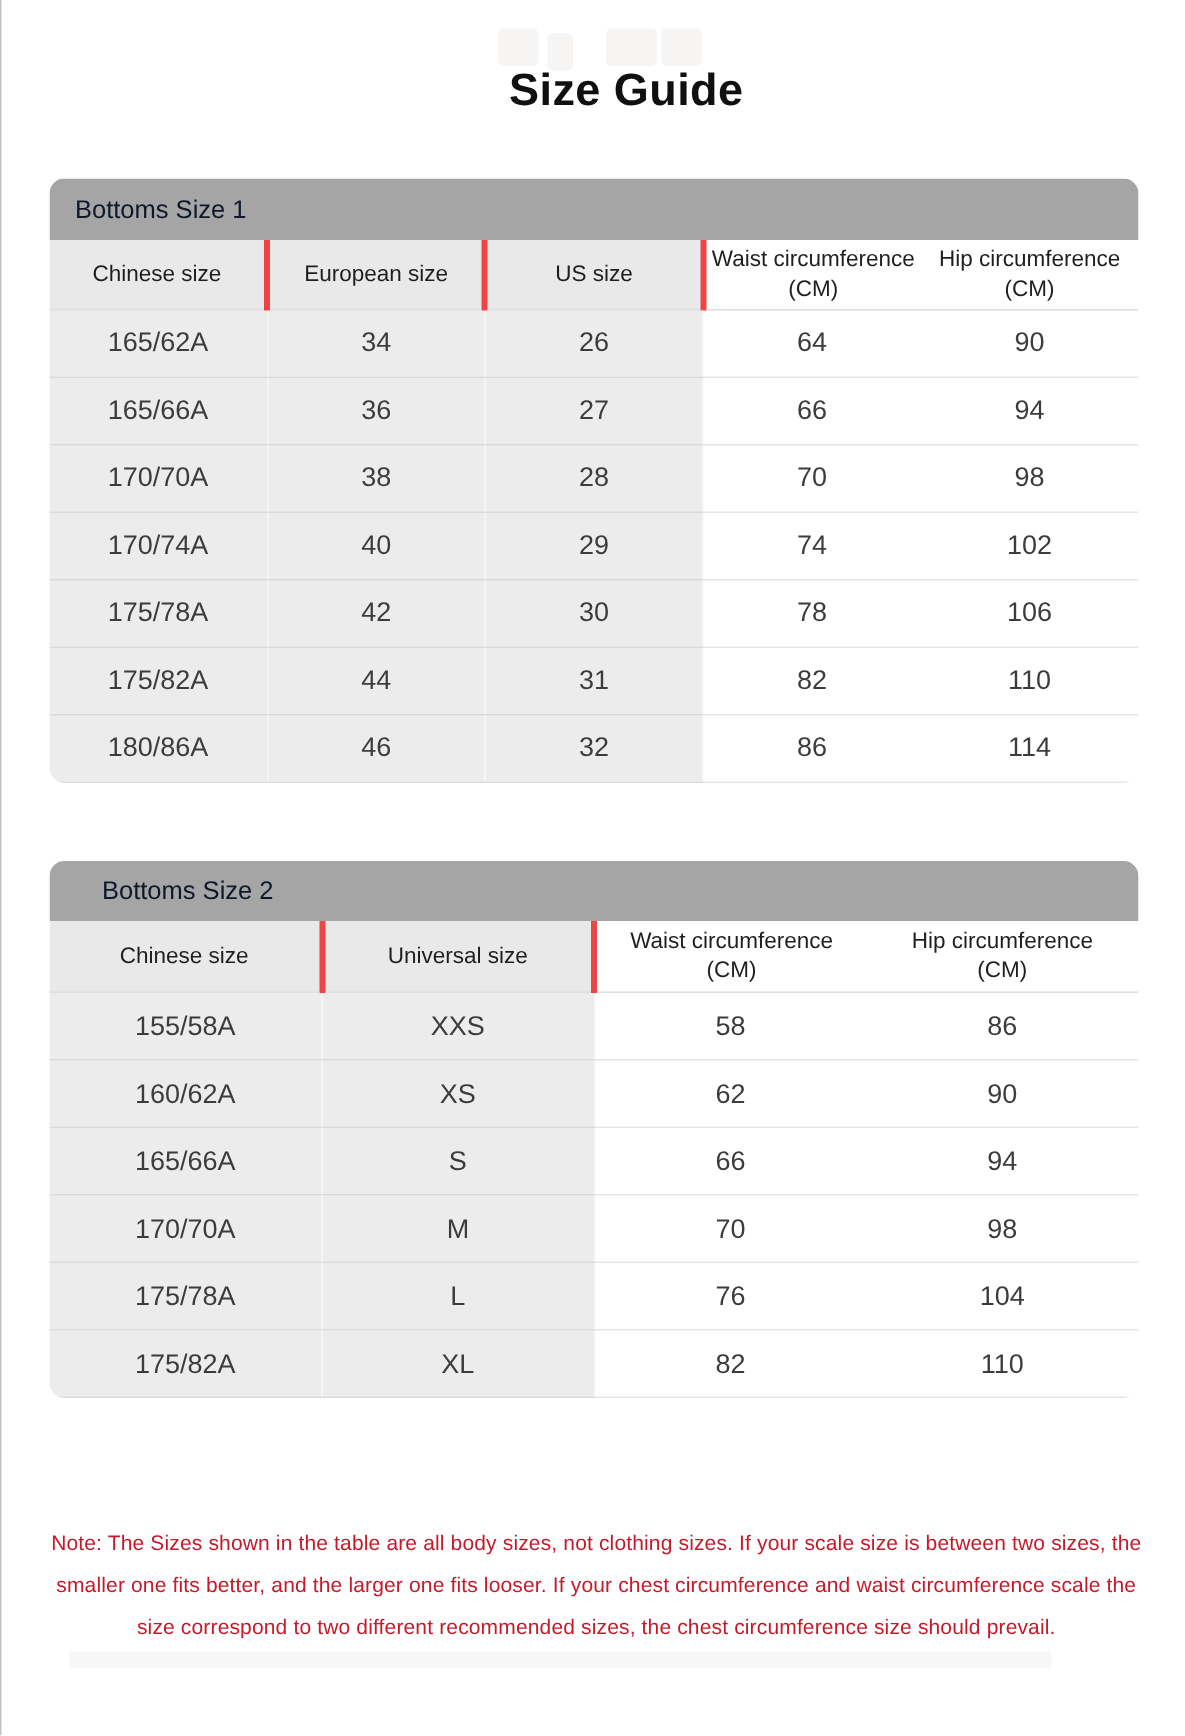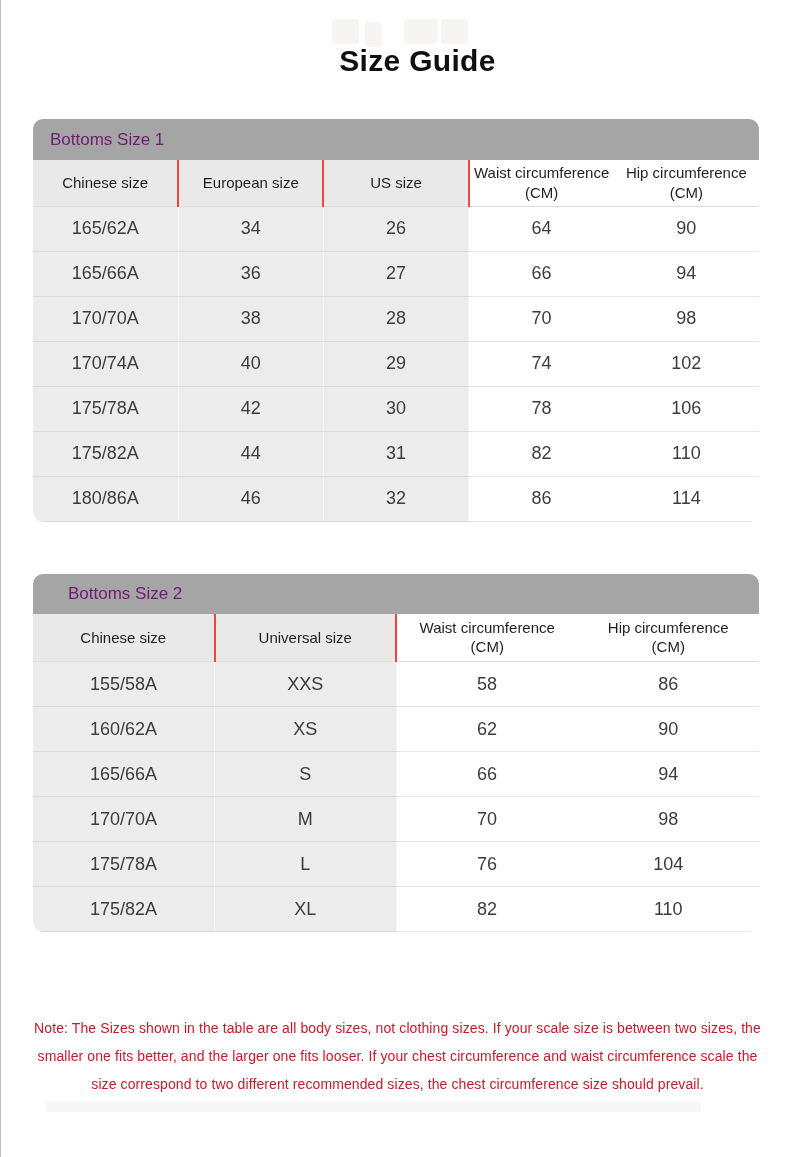--- a/index.html
+++ b/index.html
@@ -24,34 +24,34 @@
     text-align:center;font-size:30px;font-weight:700;color:#101010;
     letter-spacing:0.3px;
     padding-left:44px;
   }
   .tables{position:absolute;top:119px;left:32px;width:726px;}
   .card{
     border-radius:10px;overflow:hidden;background:#fff;
   }
   .card + .card{margin-top:52px;}
   .card-title{
-    background:var(--bar-gray,#a5a5a5);color:#701a75;
+    background:var(--bar-gray,#a5a5a5);color:#0f172a;
     font-size:17px;font-weight:500;
     height:41px;line-height:41px;padding-left:17px;
   }
   .tables > .card:nth-child(2) .card-title{padding-left:35px;height:40px;line-height:40px;}
   table{width:100%;border-collapse:collapse;table-layout:fixed;}
   th,td{text-align:center;vertical-align:middle;padding:0 2px;box-sizing:border-box;}
   thead th{
     font-weight:400;font-size:15px;color:#1f1f1f;background:#ffffff;
     height:46px;line-height:1.3;white-space:pre-line;
     border-bottom:1px solid #dedede;
   }
   .tables > .card:nth-child(2) thead th{height:48px;}
-  thead th.gray{background:#e9e9e9;border-right:2px solid #ef4444;}
+  thead th.gray{background:#e9e9e9;border-right:4px solid #ef4444;}
   tbody td{
     font-size:18px;color:#3c3c3c;background:#ffffff;
     height:45px;border-bottom:1px solid #e6e6e6;
   }
   tbody td.gray{
     background:var(--cell-gray,#ececec);
     border-right:1px solid #f7f7f7;
     border-bottom-color:#dadada;
   }
   .note{

